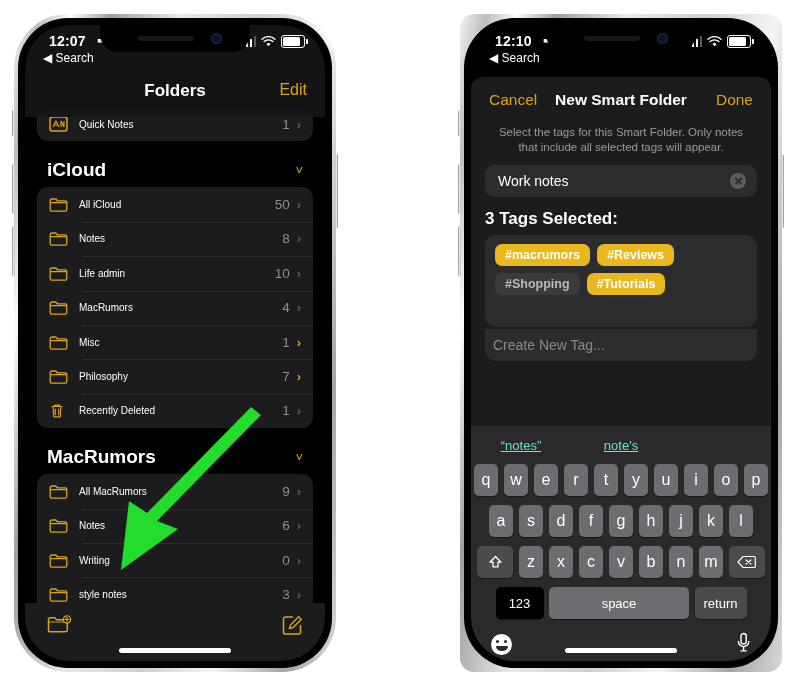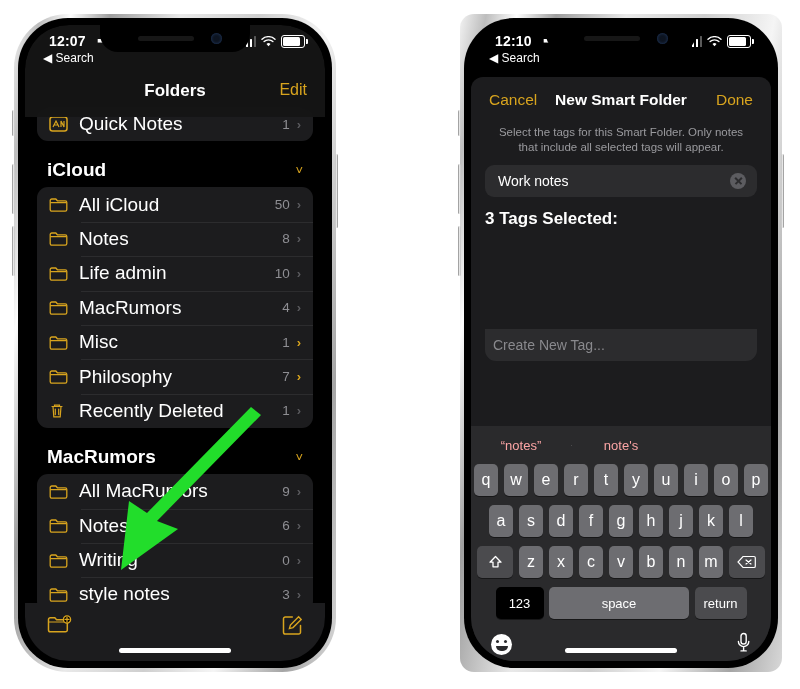--- a/index.html
+++ b/index.html
@@ -56,21 +56,21 @@
           border-radius:0 0 0 0;}
   .navtitle{position:absolute;left:0;right:0;top:56px;text-align:center;
             font-size:17px;font-weight:bold;color:#fff;}
   .navedit{position:absolute;right:18px;top:56px;font-size:16px;color:#d8a41e;}
 
   .scroll{position:absolute;left:0;right:0;top:0;bottom:58px;background:#000;overflow:hidden;}
   .grp{margin:0 12px 18px 12px;border-radius:11px;background:#1c1c1e;overflow:hidden;}
   .row{display:flex;align-items:center;height:34.4px;padding:0 12px;position:relative;}
   .row + .row::before{content:"";position:absolute;left:44px;right:0;top:0;height:1px;background:#2c2c2e;}
   .ficon{width:26px;flex:0 0 26px;display:flex;align-items:center;}
-  .rname{flex:1;font-size:19px;color:#fff;padding-left:4px;}
+  .rname{flex:1;font-size:10px;color:#fff;padding-left:4px;}
   .rcount{font-size:13.5px;color:#8e8e93;padding-right:7px;}
   .chev{font-size:13px;color:#5a5a5e;font-weight:bold;}
   .chev.gold{color:#d8a41e;}
   .sechead{display:flex;align-items:center;justify-content:space-between;
            padding:0 22px 6px 22px;}
   .sechead .t{font-size:19px;font-weight:bold;color:#fff;}
   .sechead .c{color:#d8a41e;font-size:13px;}
 
   .toolbar{position:absolute;left:0;right:0;bottom:0;height:58px;
            background:#1c1c1e;border-radius:0 0 0 0;}
@@ -107,21 +107,21 @@
   .chip{padding:4px 10px;border-radius:7px;font-size:12.5px;font-weight:bold;color:#fff;}
   .chip.on{background:#e8b81c;}
   .chip.off{background:#3a3a3c;color:#b9b9be;}
   .newtag{position:absolute;left:14px;right:14px;top:252px;height:32px;background:#2c2c2e;
           border-radius:0 0 11px 11px;display:flex;align-items:center;}
   .newtag span{padding-left:8px;font-size:14px;color:#89898d;text-align:right;}
 
   
   .kb{position:absolute;left:0;right:0;bottom:0;height:235px;background:#2a2a2c;}
   .predict{height:38px;display:flex;align-items:center;}
-  .predict .p{flex:1;text-align:center;font-size:13px;color:#fca5a5;position:relative;}
+  .predict .p{flex:1;text-align:center;font-size:13px;color:#5eead4;position:relative;text-decoration:underline;}
   .predict .p + .p::before{content:"";position:absolute;left:0;top:7px;bottom:7px;width:1px;background:#4a4a4c;}
   .krow{display:flex;justify-content:center;gap:5.5px;margin-bottom:9px;}
   .key{background:#6d6d71;border-radius:5px;height:32px;min-width:24.5px;
        display:flex;align-items:center;justify-content:center;color:#fff;font-size:16px;
        box-shadow:0 1px 0 rgba(0,0,0,.45);}
   .key.wide{background:#4b4b4e;min-width:36px;font-size:13px;}
   .key.space{background:#6d6d71;flex:1;max-width:140px;font-size:13px;}
   .key.num{background:#000000;min-width:48px;font-size:13px;}
   .key.ret{background:#4b4b4e;min-width:52px;font-size:13px;}
   .kbrow3{padding:0 4px;}
@@ -395,20 +395,28 @@
       </div>
       <div class="sheetdesc">Select the tags for this Smart Folder. Only notes that include all selected tags will appear.</div>
 
       <div class="namefield">
         <span class="v">Work notes</span>
         <span class="clearbtn"></span>
       </div>
 
       <div class="tagshead">3 Tags Selected:</div>
 
+      <div class="tagbox">
+        <div class="chips">
+          <span class="chip on">#macrumors</span>
+          <span class="chip on">#Reviews</span>
+          <span class="chip off">#Shopping</span>
+          <span class="chip on">#Tutorials</span>
+        </div>
+      </div>
       <div class="newtag">
         <span>Create New Tag...</span>
       </div>
 
       <div class="kb">
         <div class="predict">
           <span class="p">“notes”</span>
           <span class="p">note's</span>
           <span class="p"></span>
         </div>

